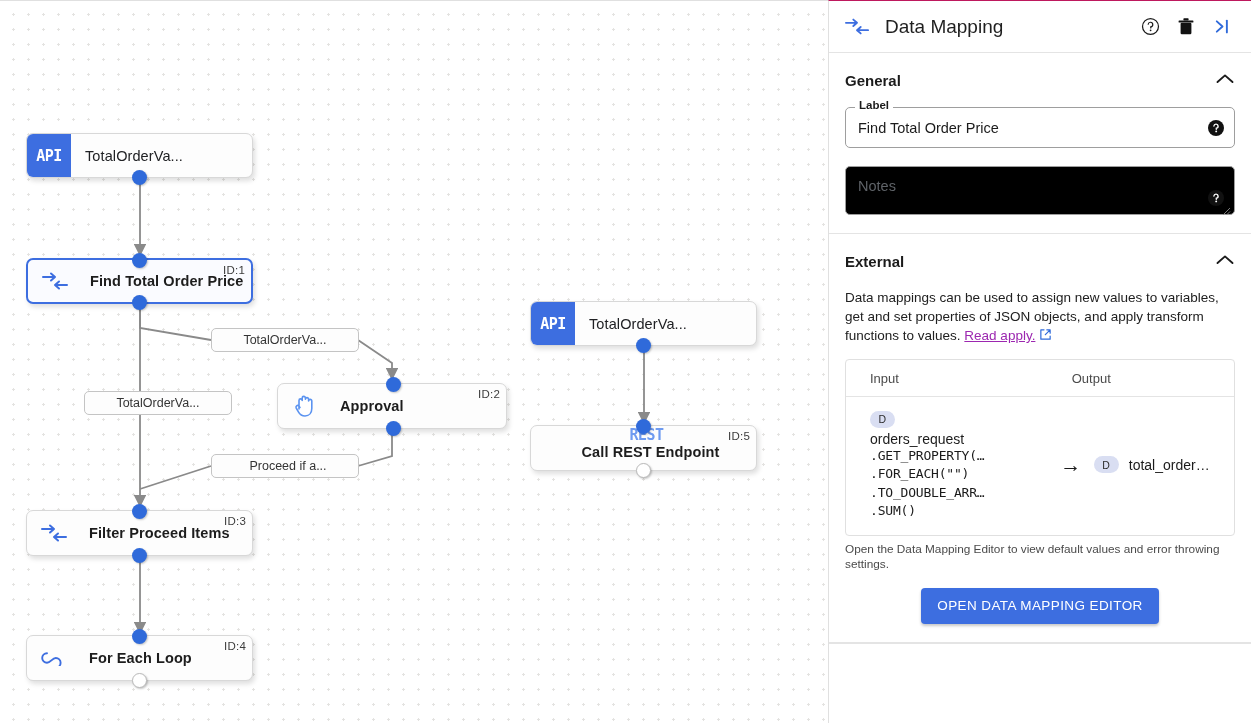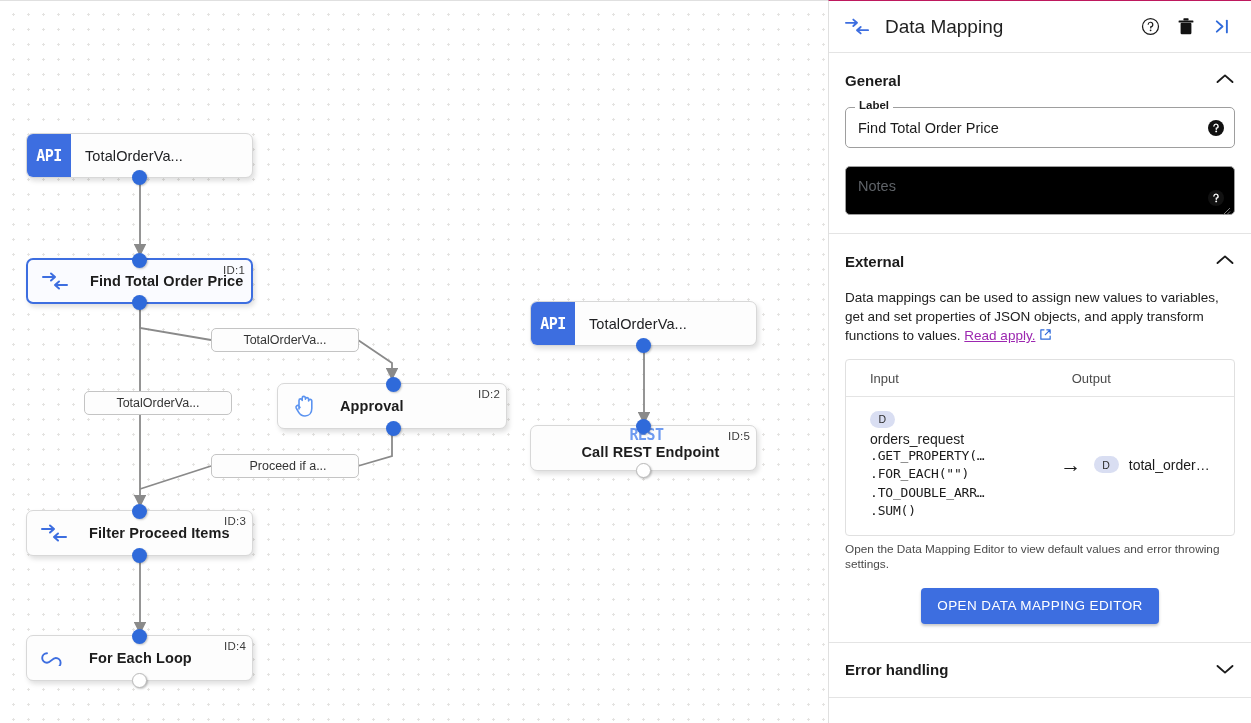--- a/index.html
+++ b/index.html
@@ -431,26 +431,16 @@
         </div>
       </div>
 
       <div class="map-note">Open the Data Mapping Editor to view default values and error throwing settings.</div>
 
       <button class="btn-primary">OPEN DATA MAPPING EDITOR</button>
     </div>
 
     <div class="divider"></div>
 
-    <div class="section">
-      <div class="section-head">
-        <span class="section-title">Error handling</span>
-        <span>
-          <svg width="20" height="12" viewBox="0 0 20 12">
-            <path d="M2.5 3 L10 9.6 L17.5 3" stroke="#1b1b1b" stroke-width="1.9" fill="none" stroke-linecap="round" stroke-linejoin="round"></path>
-          </svg>
-        </span>
-      </div>
-    </div>
 
     <div class="divider"></div>
   </div>
 </div>
 
 </body></html>

